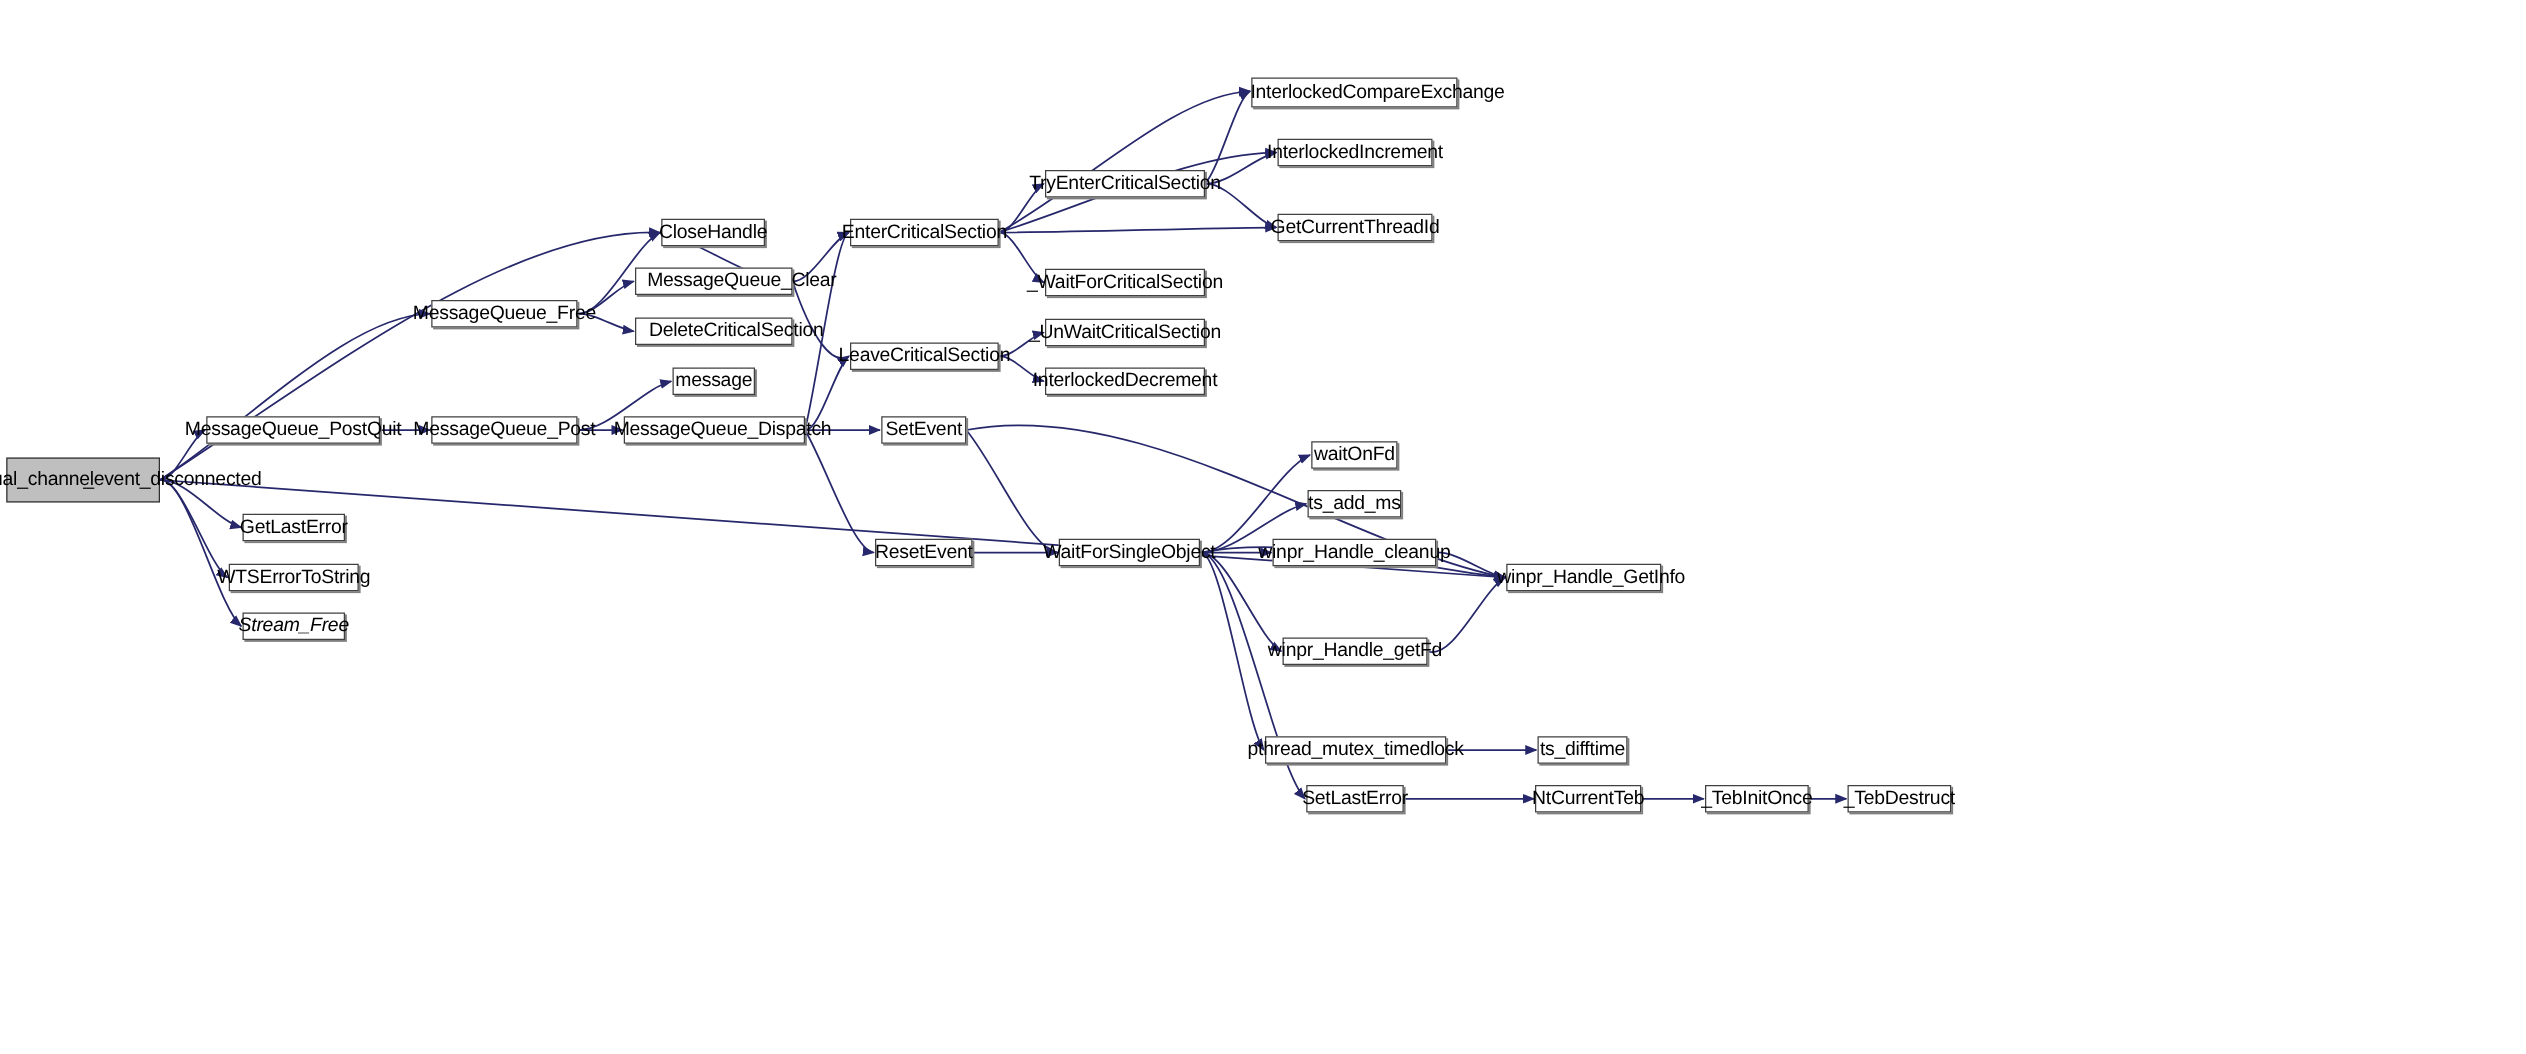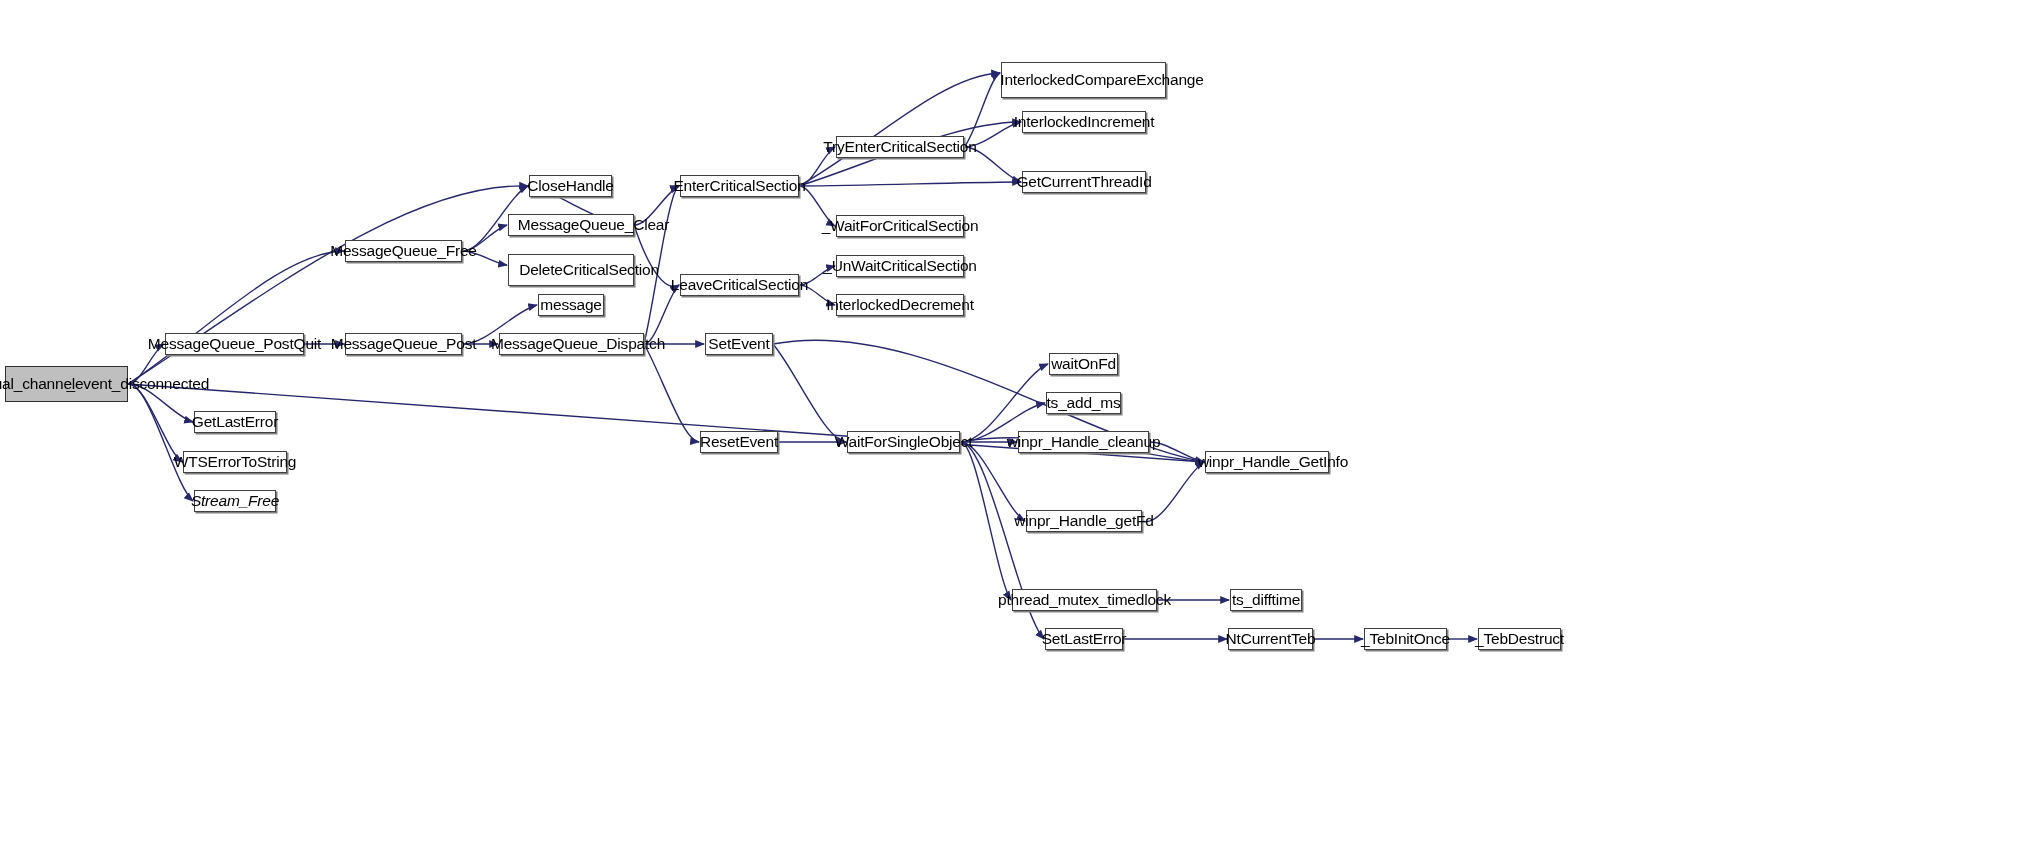--- a/index.html
+++ b/index.html
@@ -112,33 +112,33 @@
     </svg>
 <div class="node root" style="left: 5px; top: 366px; width: 123px; height: 36px;"><span class="ln">rail_virtual_channel</span><span class="ln">_event_disconnected</span></div>
     <div class="node" style="left: 165px; top: 333px; width: 139px; height: 22px;"><span>MessageQueue_PostQuit</span></div>
     <div class="node" style="left: 194px; top: 411px; width: 82px; height: 22px;"><span>GetLastError</span></div>
     <div class="node" style="left: 183px; top: 451px; width: 104px; height: 22px;"><span>WTSErrorToString</span></div>
     <div class="node" style="left: 194px; top: 490px; width: 82px; height: 22px; font-style: italic;"><span>Stream_Free</span></div>
     <div class="node" style="left: 345px; top: 240px; width: 117px; height: 22px;"><span>MessageQueue_Free</span></div>
     <div class="node" style="left: 345px; top: 333px; width: 117px; height: 22px;"><span>MessageQueue_Post</span></div>
     <div class="node" style="left: 529px; top: 175px; width: 83px; height: 22px;"><span>CloseHandle</span></div>
     <div class="node" style="left: 508px; top: 214px; width: 126px; height: 22px; padding-left: 45px;"><span>MessageQueue_Clear</span></div>
-    <div class="node" style="left: 508px; top: 254px; width: 126px; height: 32px; padding-left: 36px;"><span>DeleteCriticalSection</span></div>
+    <div class="node" style="left: 508px; top: 254px; width: 126px; height: 22px; padding-left: 36px;"><span>DeleteCriticalSection</span></div>
     <div class="node" style="left: 538px; top: 294px; width: 66px; height: 22px;"><span>message</span></div>
     <div class="node" style="left: 499px; top: 333px; width: 145px; height: 22px; padding-left: 13px;"><span>MessageQueue_Dispatch</span></div>
     <div class="node" style="left: 680px; top: 175px; width: 119px; height: 22px;"><span>EnterCriticalSection</span></div>
     <div class="node" style="left: 680px; top: 274px; width: 119px; height: 22px;"><span>LeaveCriticalSection</span></div>
     <div class="node" style="left: 705px; top: 333px; width: 68px; height: 22px;"><span>SetEvent</span></div>
     <div class="node" style="left: 700px; top: 431px; width: 78px; height: 22px;"><span>ResetEvent</span></div>
     <div class="node" style="left: 836px; top: 136px; width: 128px; height: 22px;"><span>TryEnterCriticalSection</span></div>
     <div class="node" style="left: 836px; top: 215px; width: 128px; height: 22px;"><span>_WaitForCriticalSection</span></div>
     <div class="node" style="left: 836px; top: 255px; width: 128px; height: 22px;"><span>_UnWaitCriticalSection</span></div>
     <div class="node" style="left: 836px; top: 294px; width: 128px; height: 22px;"><span>InterlockedDecrement</span></div>
     <div class="node" style="left: 847px; top: 431px; width: 113px; height: 22px;"><span>WaitForSingleObject</span></div>
-    <div class="node" style="left: 1001px; top: 62px; width: 165px; height: 36px; padding-left: 37px;"><span>InterlockedCompareExchange</span></div>
+    <div class="node" style="left: 1001px; top: 62px; width: 165px; height: 24px; padding-left: 37px;"><span>InterlockedCompareExchange</span></div>
     <div class="node" style="left: 1022px; top: 111px; width: 124px; height: 22px;"><span>InterlockedIncrement</span></div>
     <div class="node" style="left: 1022px; top: 171px; width: 124px; height: 22px;"><span>GetCurrentThreadId</span></div>
     <div class="node" style="left: 1049px; top: 353px; width: 69px; height: 22px;"><span>waitOnFd</span></div>
     <div class="node" style="left: 1046px; top: 392px; width: 75px; height: 22px;"><span>ts_add_ms</span></div>
     <div class="node" style="left: 1018px; top: 431px; width: 131px; height: 22px;"><span>winpr_Handle_cleanup</span></div>
     <div class="node" style="left: 1026px; top: 510px; width: 116px; height: 22px;"><span>winpr_Handle_getFd</span></div>
     <div class="node" style="left: 1012px; top: 589px; width: 145px; height: 22px;"><span>pthread_mutex_timedlock</span></div>
     <div class="node" style="left: 1045px; top: 628px; width: 78px; height: 22px;"><span>SetLastError</span></div>
     <div class="node" style="left: 1205px; top: 451px; width: 124px; height: 22px; padding-left: 12px;"><span>winpr_Handle_GetInfo</span></div>
     <div class="node" style="left: 1230px; top: 589px; width: 72px; height: 22px;"><span>ts_difftime</span></div>

